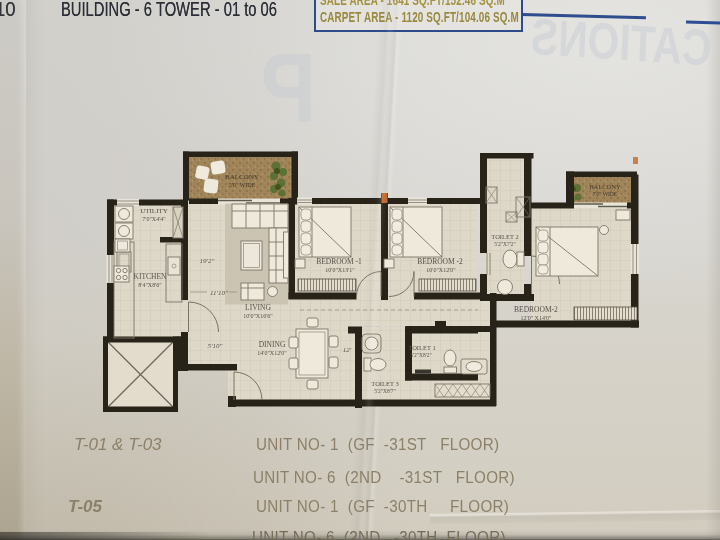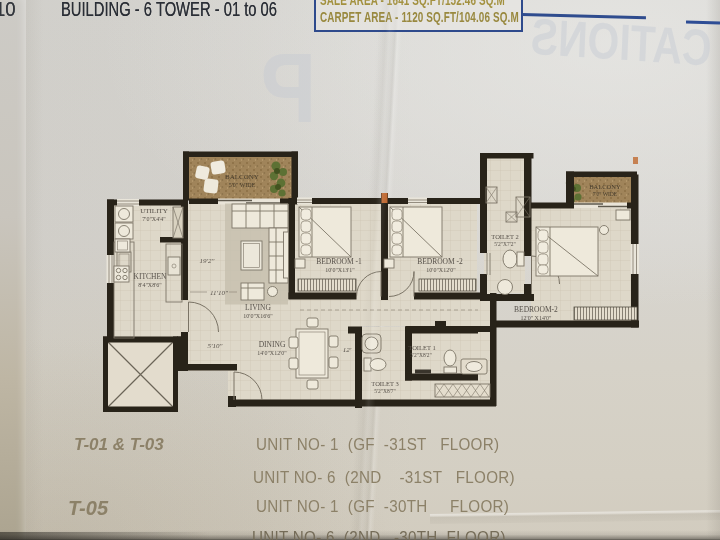--- a/index.html
+++ b/index.html
@@ -349,18 +349,18 @@
       <text x="219" y="295" font-size="7" font-style="italic">11'10"</text>
       <text x="215" y="348" font-size="7" font-style="italic">5'10"</text>
       <text x="347" y="352" font-size="7" font-style="italic">12'</text>
     </g>
   </svg>
 
   <div class="abs" style="left:380px;top:0;width:18px;height:540px;
     background:linear-gradient(90deg,rgba(0,0,0,0) 0%,rgba(110,104,92,0.05) 40%,rgba(255,255,255,0.10) 62%,rgba(255,255,255,0) 100%);
     transform:skewX(-3.2deg);transform-origin:top;"></div>
 
-  <div class="abs" style="left:74px;top:435px;font-size:17px;font-style:italic;color:#8c8168;font-weight:bold;letter-spacing:0px;">T-01 &amp; T-03</div>
+  <div class="abs" style="left:74px;top:435px;font-size:17px;font-style:italic;color:#8c8168;font-weight:normal;letter-spacing:0px;">T-01 &amp; T-03</div>
   <div class="abs" style="left:256px;top:435.8px;font-size:16px;color:#8c8168;letter-spacing:0.3px;transform:scaleX(0.95);transform-origin:left top;">UNIT NO- 1&nbsp; (GF&nbsp; -31ST&nbsp; &nbsp;FLOOR)</div>
   <div class="abs" style="left:253px;top:468.8px;font-size:16px;color:#8c8168;letter-spacing:0.3px;transform:scaleX(0.95);transform-origin:left top;">UNIT NO- 6&nbsp; (2ND&nbsp; &nbsp; -31ST&nbsp; &nbsp;FLOOR)</div>
-  <div class="abs" style="left:68px;top:497.4px;font-size:20px;font-style:italic;color:#8c8168;font-weight:bold;">T-05</div>
+  <div class="abs" style="left:68px;top:497.4px;font-size:17px;font-style:italic;color:#8c8168;font-weight:bold;">T-05</div>
   <div class="abs" style="left:256px;top:498.3px;font-size:16px;color:#8c8168;letter-spacing:0.3px;transform:scaleX(0.95);transform-origin:left top;">UNIT NO- 1&nbsp; (GF&nbsp; -30TH&nbsp; &nbsp; &nbsp;FLOOR)</div>
   <div class="abs" style="left:252px;top:528.5px;font-size:16px;color:#756c58;letter-spacing:0.3px;transform:scaleX(0.95);transform-origin:left top;">UNIT NO- 6&nbsp; (2ND&nbsp; &nbsp;-30TH&nbsp; FLOOR)</div>
 
 </body></html>

